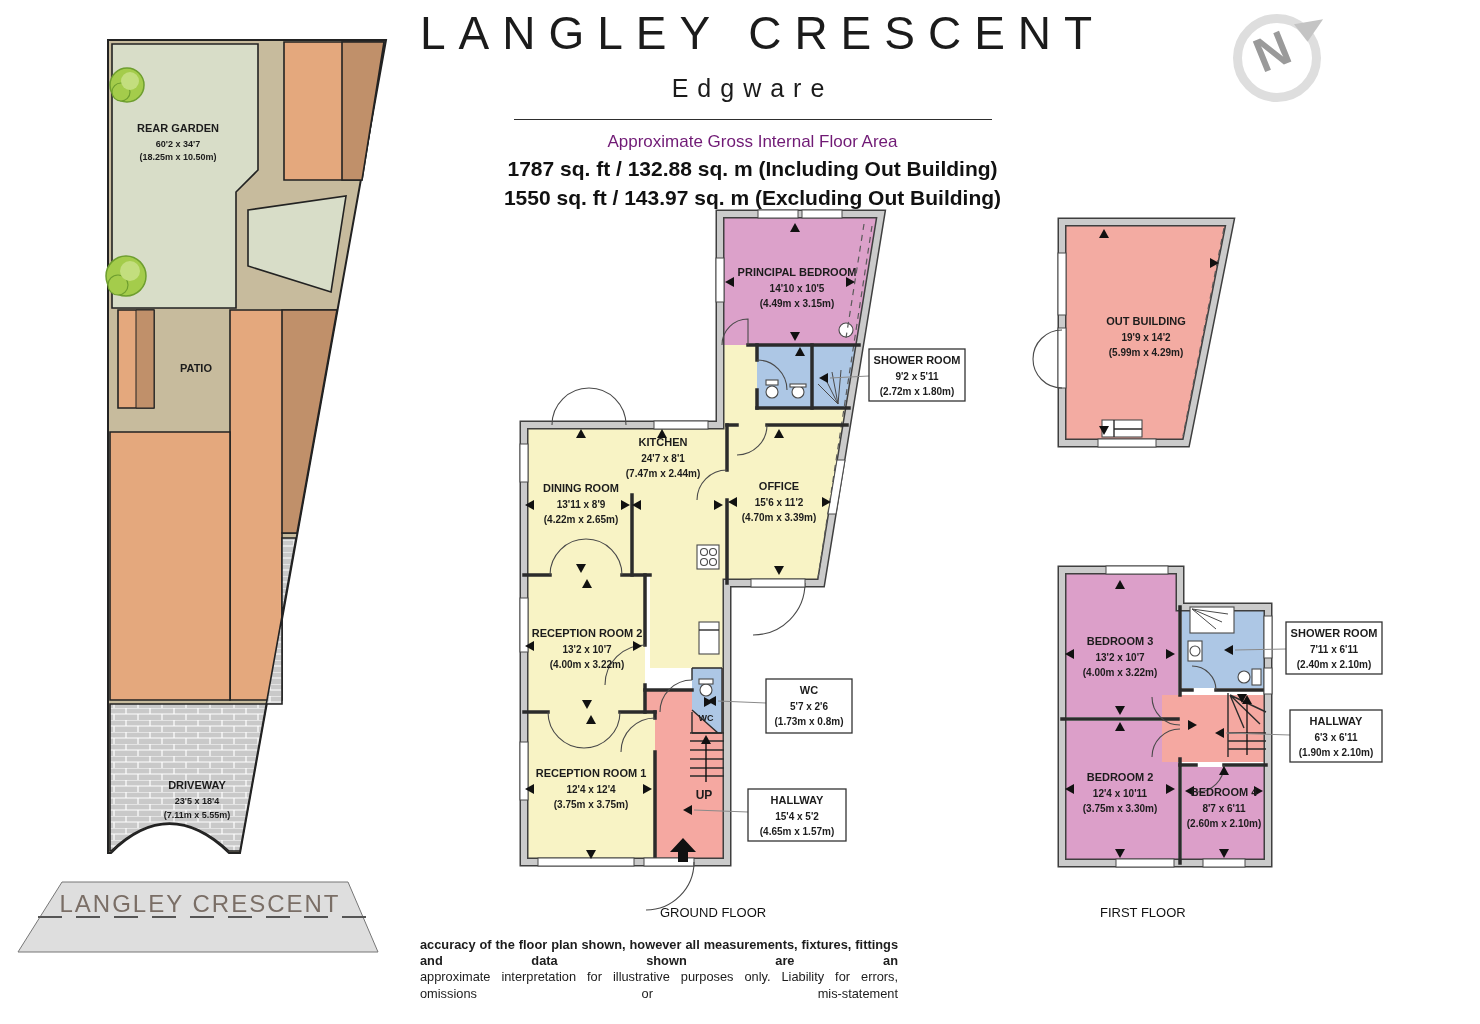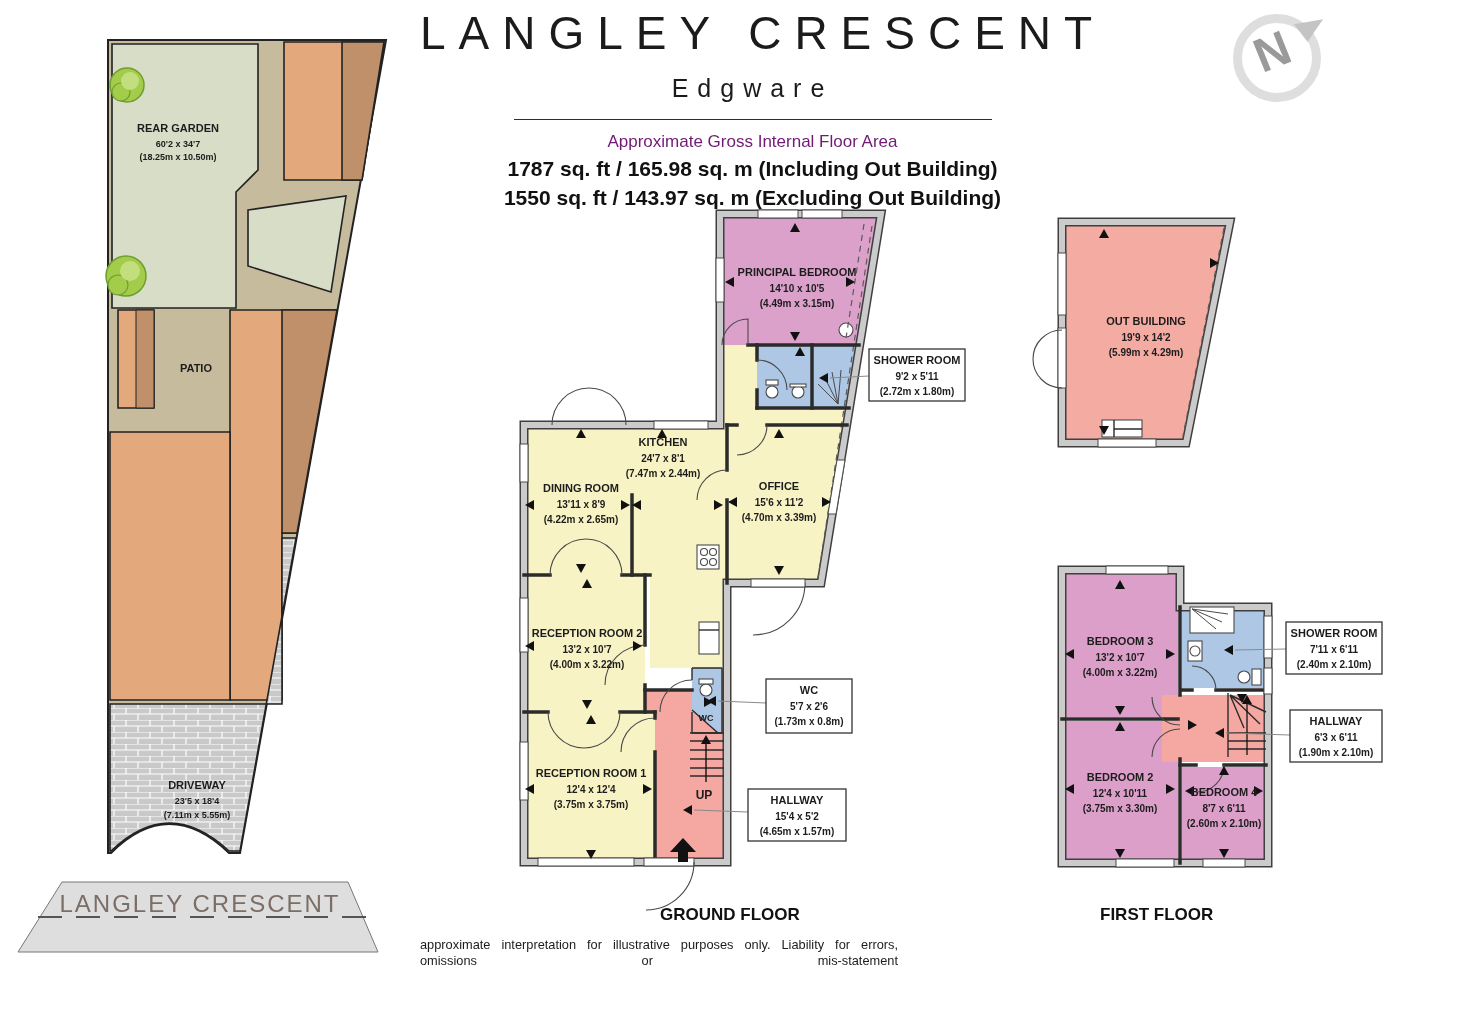--- a/index.html
+++ b/index.html
@@ -16,21 +16,21 @@
   
   .compass{position:absolute;left:1233px;top:14px;width:88px;height:88px;}
   .compass .ring{position:absolute;left:0;top:0;width:70px;height:70px;border:9px solid #dedede;
                  border-radius:50%;background:#fff;}
   .compass .n{position:absolute;left:22px;top:14px;font-size:48px;font-weight:700;color:#9a9a9a;
               transform:rotate(-22deg);line-height:1;}
   .compass .tri{position:absolute;right:-1px;top:-2px;width:0;height:0;
                 border-left:14px solid transparent;border-right:8px solid transparent;
                 border-bottom:26px solid #c4c4c4;transform:rotate(52deg);}
   
-  .caption{position:absolute;font-size:17px;font-weight:700;color:#111;white-space:nowrap;}
+  .caption{position:absolute;font-size:13px;font-weight:400;color:#111;white-space:nowrap;}
   .cap-ground{left:660px;top:905px;}
   .cap-first{left:1100px;top:905px;}
   .disclaimer{position:absolute;left:420px;top:937px;width:478px;font-size:12.8px;
               line-height:16.2px;color:#1c1c1c;}
   .disc-j{text-align:justify;text-align-last:justify;}
   .disc-b{font-weight:700;}
   
   .w1{fill:none;stroke:#3f3f3f;stroke-width:9;stroke-linejoin:miter;}
   .w2{fill:none;stroke:#cbcbcb;stroke-width:6;stroke-linejoin:miter;}
   .wall{fill:none;stroke:#2b2b2b;stroke-width:3.5;stroke-linecap:square;}
@@ -369,31 +369,32 @@
       <text x="1336" y="756" class="dim">(1.90m x 2.10m)</text>
     </g>
   </g>
 </svg>
 
   <div class="header">
     <div class="title">LANGLEY CRESCENT</div>
     <div class="subtitle">Edgware</div>
     <div class="rule"></div>
     <div class="area-head">Approximate Gross Internal Floor Area</div>
-    <div class="area-line">1787 sq. ft / 165.98 sq. m (Including Out Building)</div>
+    <div class="area-line">1787 sq. ft / 132.88 sq. m (Including Out Building)</div>
     <div class="area-line">1550 sq. ft / 143.97 sq. m (Excluding Out Building)</div>
   </div>
 
   <div class="compass">
     <div class="ring"></div>
     <div class="tri"></div>
     <div class="n">N</div>
   </div>
 
   <div class="caption cap-ground">GROUND FLOOR</div>
   <div class="caption cap-first">FIRST FLOOR</div>
 
   <div class="disclaimer">
+    <div class="disc-j disc-b">accuracy of the floor plan shown, however all measurements, fixtures, fittings and data shown are an</div>
     <div class="disc-j">approximate interpretation for illustrative purposes only. Liability for errors, omissions or mis-statement</div>
 
   </div>
 
 </div>
 
 </body></html>

